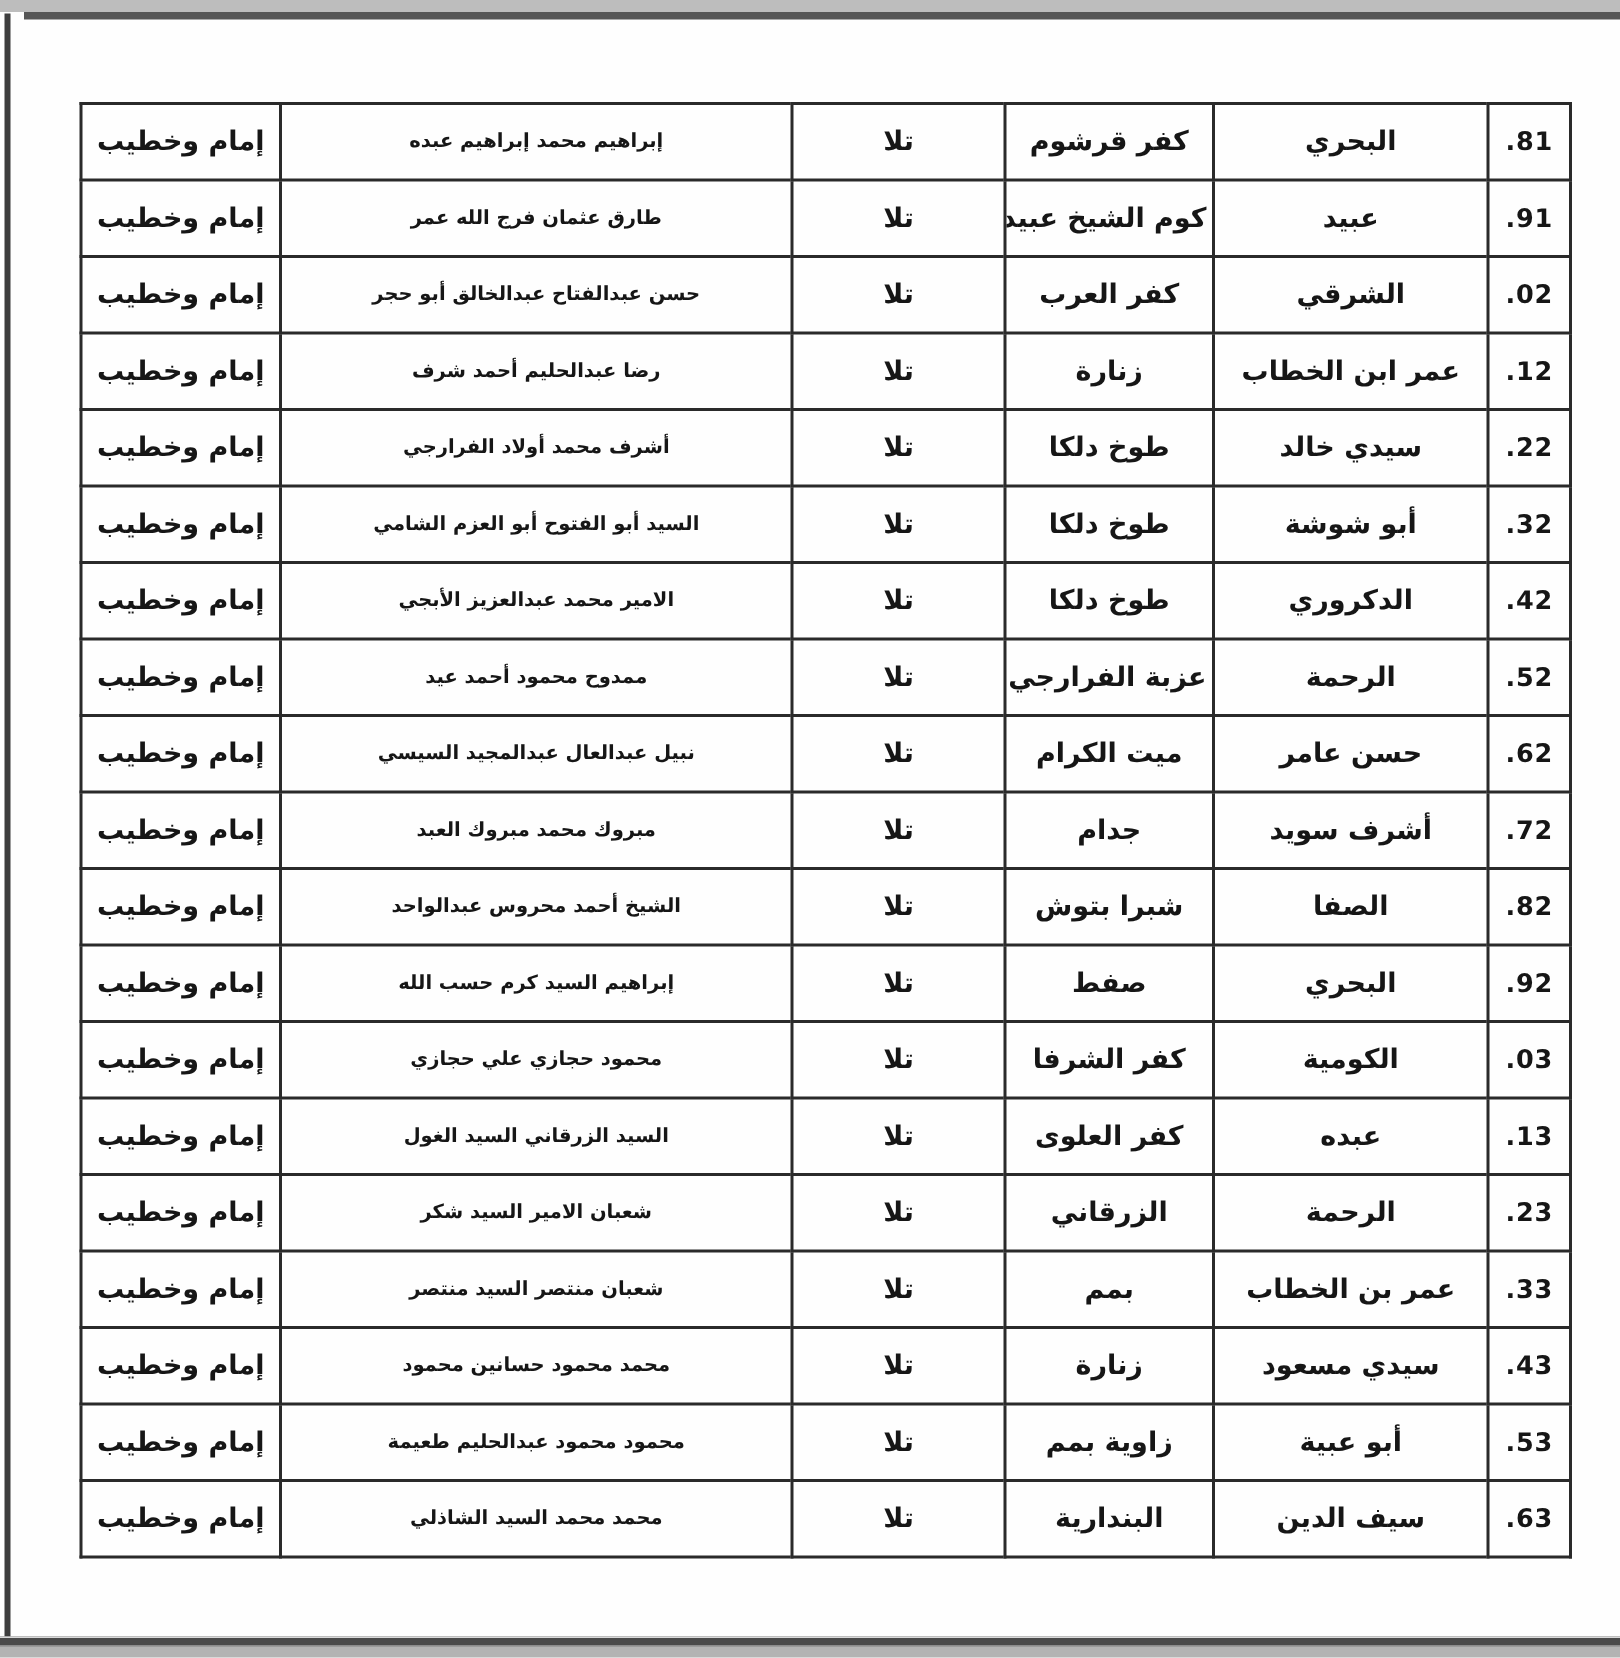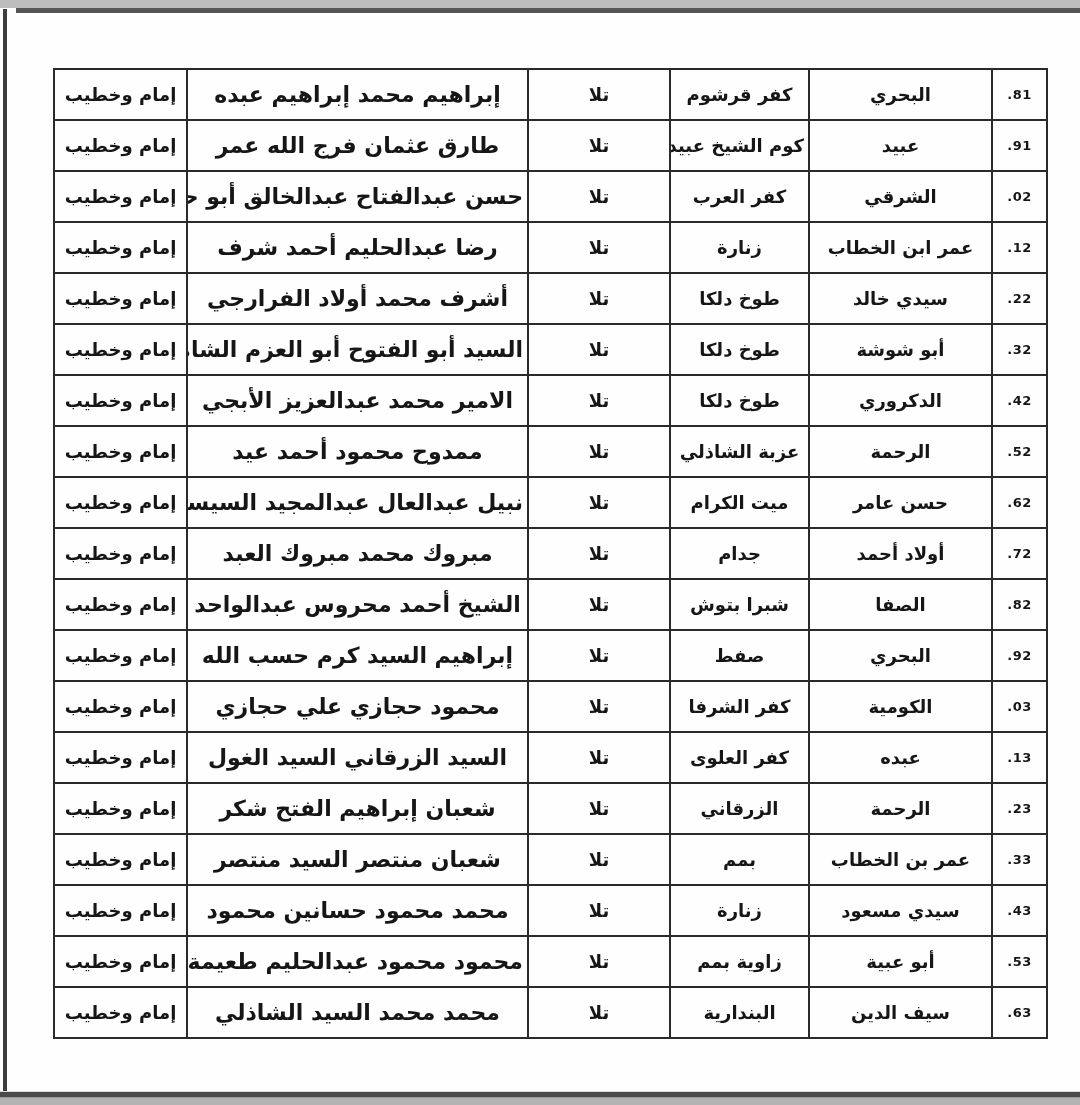--- a/index.html
+++ b/index.html
@@ -58,26 +58,26 @@
     padding: 0 4px;
     overflow: hidden;
     white-space: nowrap;
     color: #161616;
     font-weight: bold;
     font-size: 18px;
     font-family: "DejaVu Sans", sans-serif;
   }
   table.roster td.cell-num {
     direction: ltr;
-    font-size: 13px;
+    font-size: 17px;
     letter-spacing: 0.5px;
     border-radius: 18px;
   }
   table.roster td.cell-name {
-    font-size: 22px;
+    font-size: 13px;
     margin-top: 16px;
   }
 </style>
 </head>
 <body>
 
 <div class="page">
 
   <div class="scan-top-gray"></div>
   <div class="scan-top-dark"></div>
@@ -145,36 +145,36 @@
       <td class="cell-num">.42</td>
       <td class="cell-mosque">الدكروري</td>
       <td class="cell-village">طوخ دلكا</td>
       <td class="cell-center">تلا</td>
       <td class="cell-name">الامير محمد عبدالعزيز الأبجي</td>
       <td class="cell-role">إمام وخطيب</td>
     </tr>
         <tr>
       <td class="cell-num">.52</td>
       <td class="cell-mosque">الرحمة</td>
-      <td class="cell-village">عزبة الشاذلي</td>
+      <td class="cell-village">عزبة الفرارجي</td>
       <td class="cell-center">تلا</td>
       <td class="cell-name">ممدوح محمود أحمد عيد</td>
       <td class="cell-role">إمام وخطيب</td>
     </tr>
         <tr>
       <td class="cell-num">.62</td>
       <td class="cell-mosque">حسن عامر</td>
       <td class="cell-village">ميت الكرام</td>
       <td class="cell-center">تلا</td>
       <td class="cell-name">نبيل عبدالعال عبدالمجيد السيسي</td>
       <td class="cell-role">إمام وخطيب</td>
     </tr>
         <tr>
       <td class="cell-num">.72</td>
-      <td class="cell-mosque">أولاد أحمد</td>
+      <td class="cell-mosque">أشرف سويد</td>
       <td class="cell-village">جدام</td>
       <td class="cell-center">تلا</td>
       <td class="cell-name">مبروك محمد مبروك العبد</td>
       <td class="cell-role">إمام وخطيب</td>
     </tr>
         <tr>
       <td class="cell-num">.82</td>
       <td class="cell-mosque">الصفا</td>
       <td class="cell-village">شبرا بتوش</td>
       <td class="cell-center">تلا</td>
@@ -203,21 +203,21 @@
       <td class="cell-village">كفر العلوى</td>
       <td class="cell-center">تلا</td>
       <td class="cell-name">السيد الزرقاني السيد الغول</td>
       <td class="cell-role">إمام وخطيب</td>
     </tr>
         <tr>
       <td class="cell-num">.23</td>
       <td class="cell-mosque">الرحمة</td>
       <td class="cell-village">الزرقاني</td>
       <td class="cell-center">تلا</td>
-      <td class="cell-name">شعبان إبراهيم الفتح شكر</td>
+      <td class="cell-name">شعبان الامير السيد شكر</td>
       <td class="cell-role">إمام وخطيب</td>
     </tr>
         <tr>
       <td class="cell-num">.33</td>
       <td class="cell-mosque">عمر بن الخطاب</td>
       <td class="cell-village">بمم</td>
       <td class="cell-center">تلا</td>
       <td class="cell-name">شعبان منتصر السيد منتصر</td>
       <td class="cell-role">إمام وخطيب</td>
     </tr>

